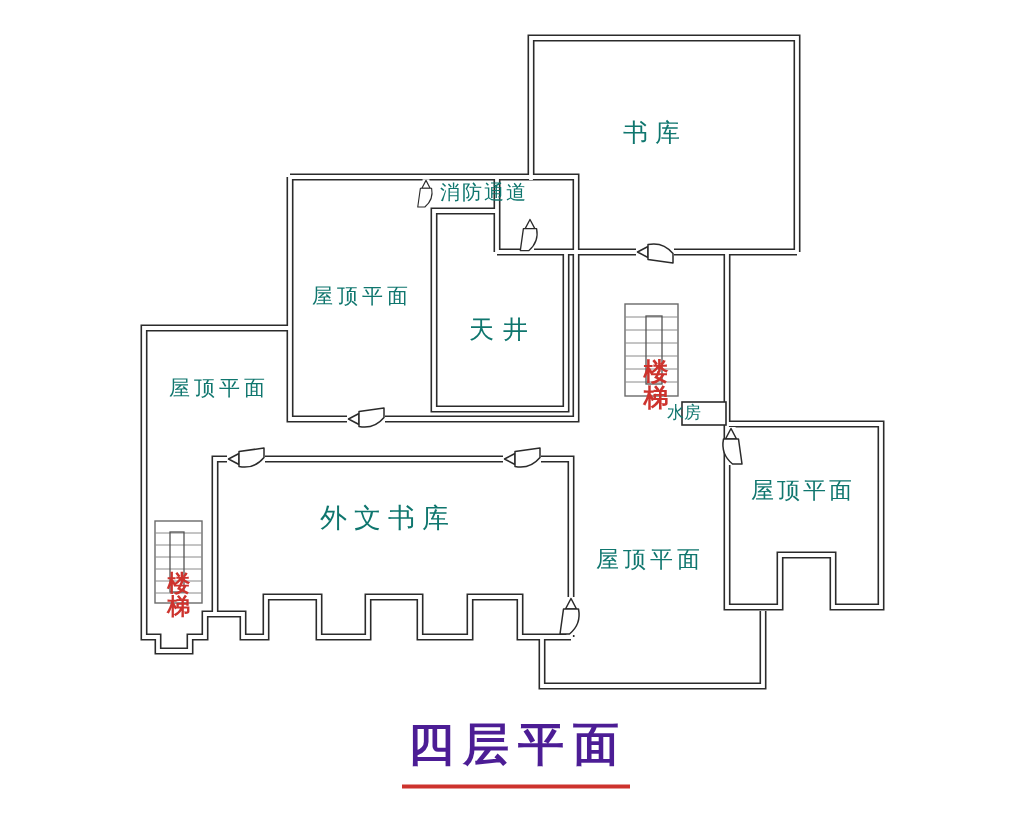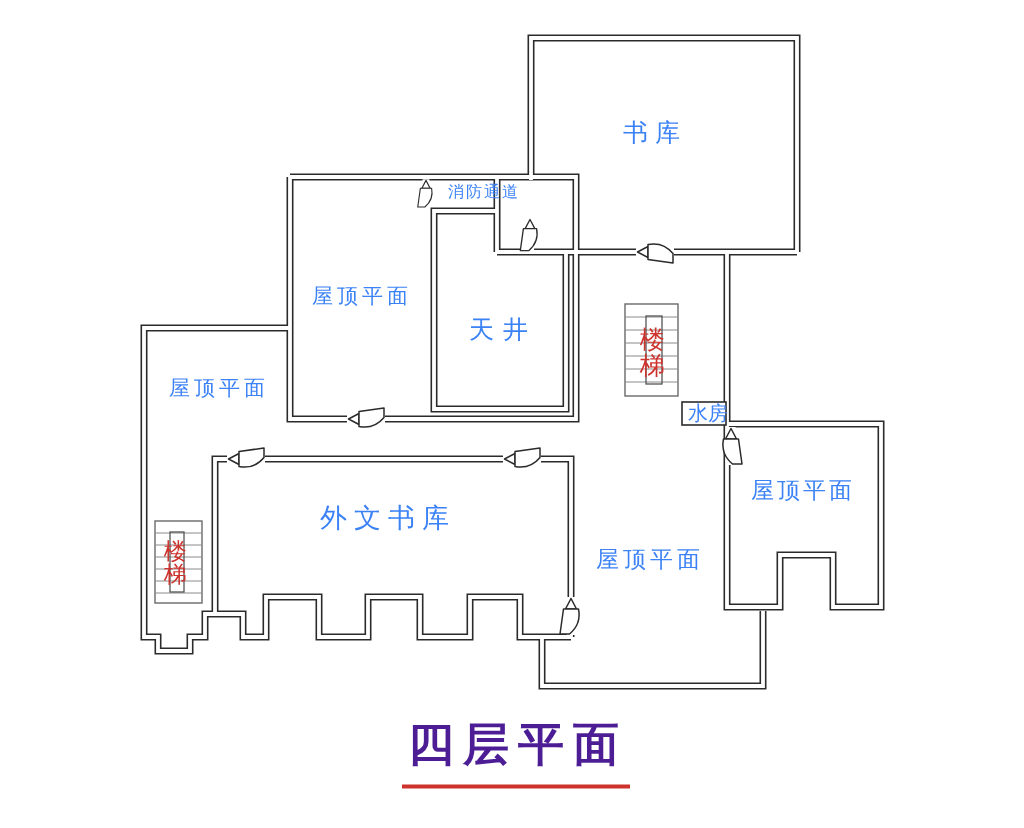--- a/index.html
+++ b/index.html
@@ -13,26 +13,26 @@
   .plan-svg{position:absolute;left:0;top:0;}
   
   .wb{fill:none;stroke:#2b2b2b;stroke-width:7;stroke-linecap:butt;stroke-linejoin:miter;}
   .ww{fill:none;stroke:#ffffff;stroke-width:3.8;stroke-linecap:butt;stroke-linejoin:miter;}
   .thin{fill:#ffffff;stroke:#2b2b2b;stroke-width:1.6;}
   .step{stroke:#8a8a8a;stroke-width:1;}
   .stairbox{fill:#ffffff;stroke:#6a6a6a;stroke-width:1.4;}
   .stairflight{fill:none;stroke:#555555;stroke-width:1.3;}
   .lbl{
     position:absolute;transform:translate(-50%,-50%);
-    color:#3b82f6;white-space:nowrap;z-index:5;line-height:1.1;
+    color:#0f766e;white-space:nowrap;z-index:5;line-height:1.1;
   }
   .lbl-red{
     position:absolute;transform:translate(-50%,-50%);
-    color:#cd332d;font-weight:normal;z-index:6;
-    text-align:left;line-height:1.02;white-space:normal;
+    color:#cd332d;font-weight:bold;z-index:6;
+    text-align:right;line-height:1.02;white-space:normal;margin-top:32px;
   }
   .vert{width:1.15em;word-break:break-all;}
   .title{
     position:absolute;transform:translate(-50%,-50%);
     color:#4c1d95;font-weight:bold;font-size:46px;letter-spacing:9px;
     border-bottom:4px solid #cd332d;padding:0 2px 9px 6px;
     white-space:nowrap;z-index:7;
   }
 </style>
 </head>
@@ -107,35 +107,35 @@
     <use href="#door" transform="translate(571,598) rotate(90) scale(1,-1)"></use>
     <use href="#door" transform="translate(426,180) rotate(90) scale(0.75,-0.75)"></use>
     <use href="#door" transform="translate(530,219) rotate(90) scale(0.88,-0.88)"></use>
     <use href="#door" transform="translate(731,428) rotate(90)"></use>
 
     <rect class="thin" x="682" y="402" width="44" height="23"></rect>
   </svg>
 
   <div class="lbl" style="left:655px;top:133px;font-size:25px;letter-spacing:7px;">书库</div>
 
-  <div class="lbl" style="left:484px;top:192px;font-size:16px;letter-spacing:2px;">消防通道</div>
+  <div class="lbl" style="left:484px;top:192px;font-size:20px;letter-spacing:2px;">消防通道</div>
 
   <div class="lbl" style="left:362px;top:296px;font-size:21px;letter-spacing:4px;">屋顶平面</div>
 
   <div class="lbl" style="left:494px;top:330px;font-size:25px;letter-spacing:9px;margin-left:9px;">天井</div>
 
   <div class="lbl" style="left:219px;top:388px;font-size:21px;letter-spacing:4px;">屋顶平面</div>
 
   <div class="lbl" style="left:388px;top:519px;font-size:27px;letter-spacing:7px;text-align:right;">外文书库</div>
 
   <div class="lbl" style="left:650px;top:560px;font-size:23px;letter-spacing:4px;">屋顶平面</div>
 
   <div class="lbl" style="left:803px;top:491px;font-size:23px;letter-spacing:3px;">屋顶平面</div>
 
-  <div class="lbl" style="left:708px;top:413px;font-size:20px;">水房</div>
+  <div class="lbl" style="left:684px;top:413px;font-size:17px;">水房</div>
 
   <div class="lbl-red vert" style="left:654px;top:352px;font-size:25px;">楼梯</div>
 
   <div class="lbl-red vert" style="left:177px;top:563px;font-size:23px;">楼梯</div>
 
   <div class="title" style="left:516px;top:751px;">四层平面</div>
 
 </div>
 
 </body></html>

